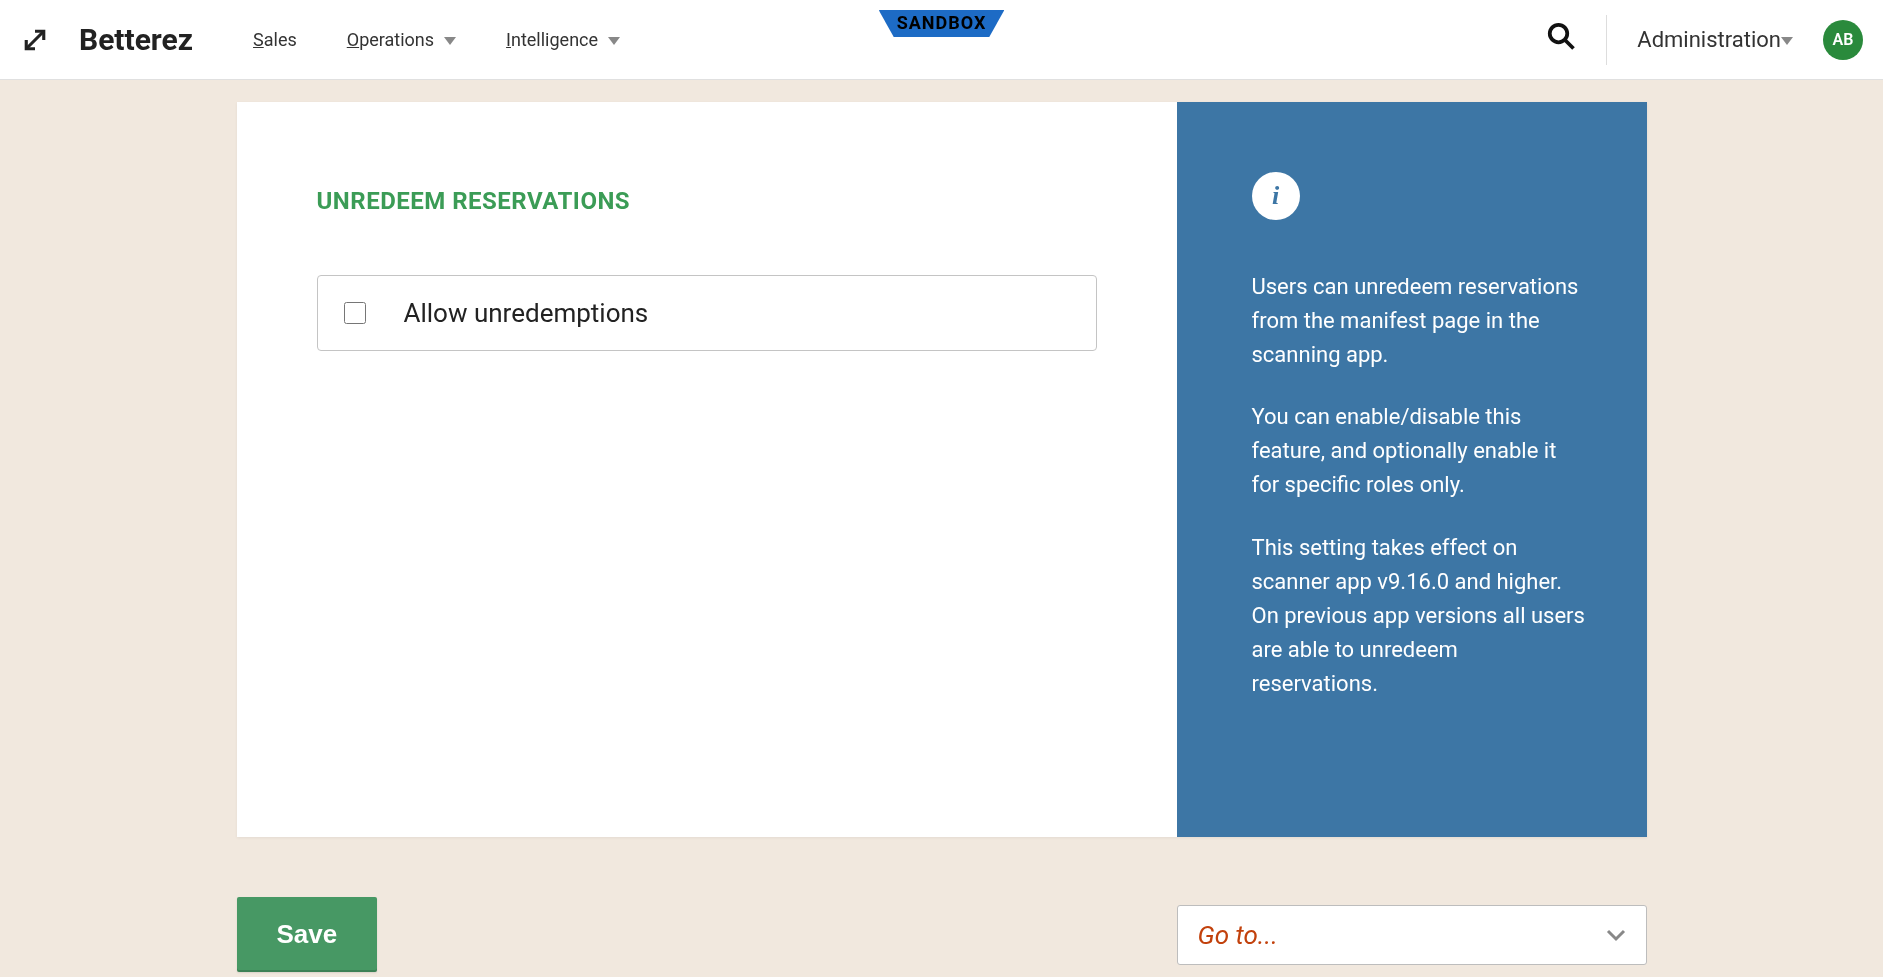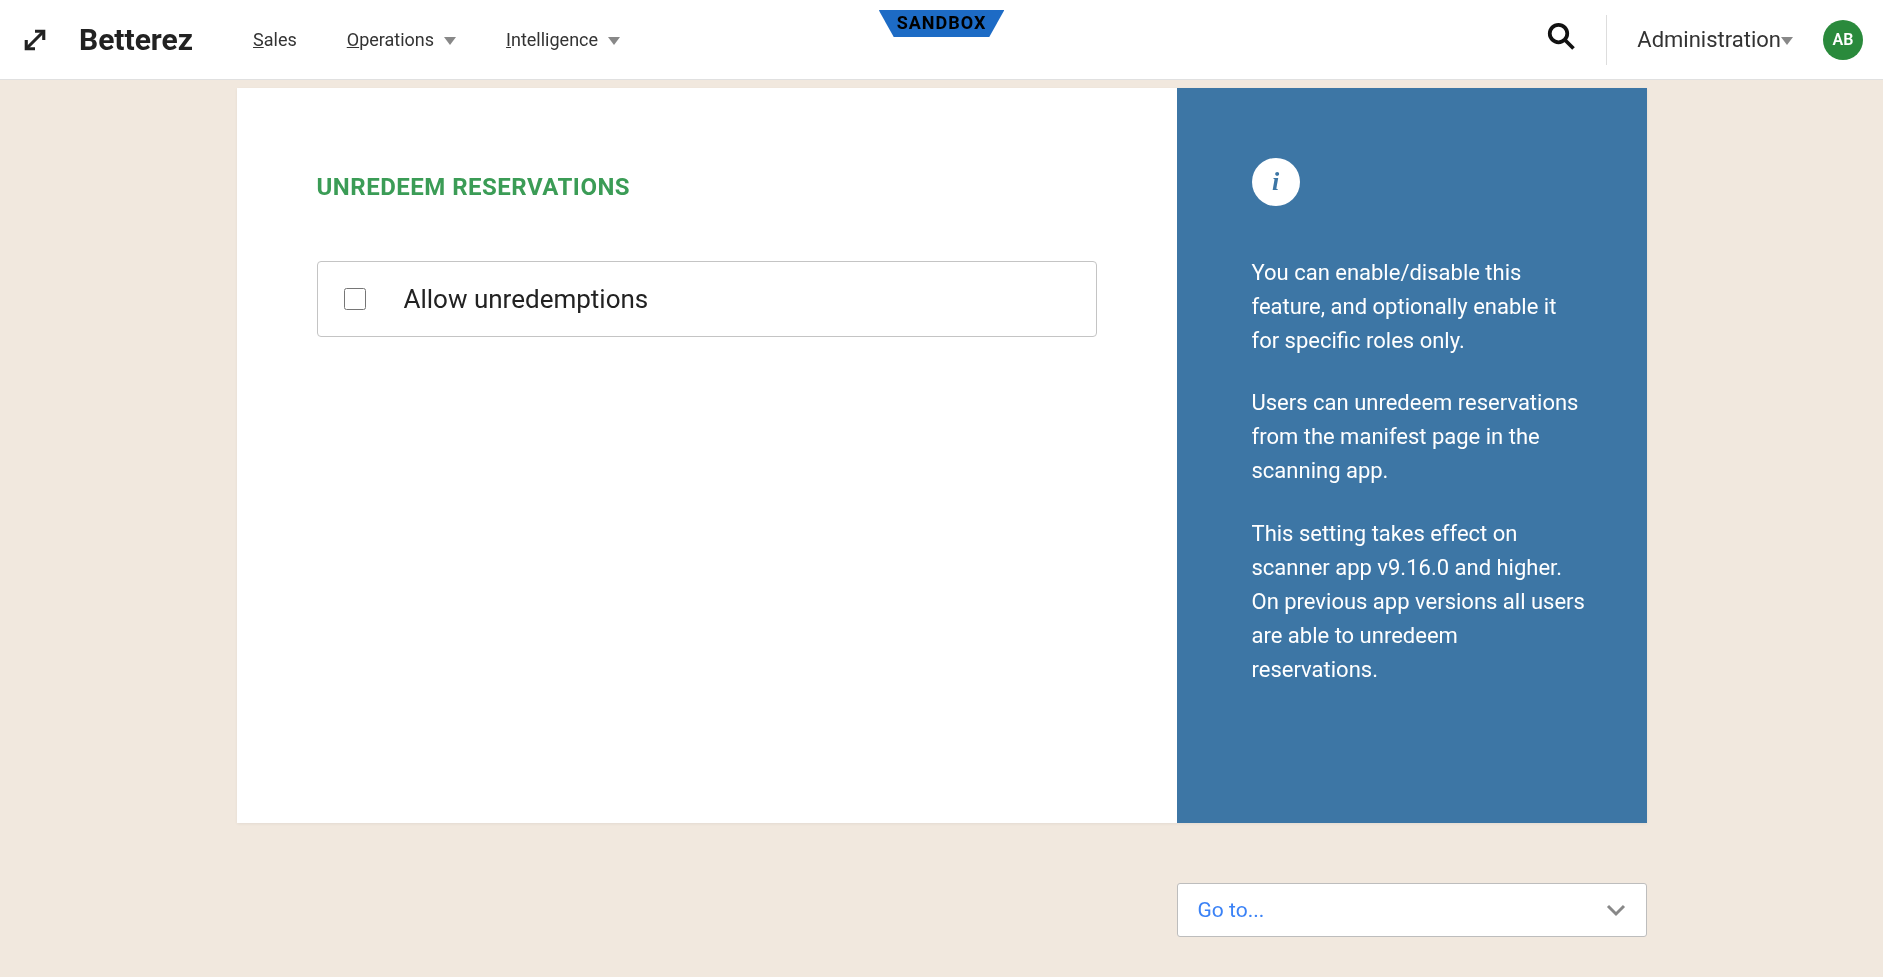--- a/index.html
+++ b/index.html
@@ -103,21 +103,21 @@
       display: flex;
       align-items: center;
       justify-content: center;
       font-size: 16px;
       font-weight: 600;
       cursor: pointer;
     }
     
     
     .content-wrap {
-      padding: 8px 0 0 0;
+      padding: 22px 0 0 0;
       display: flex;
       justify-content: center;
     }
     .content-inner {
       width: 1410px;
     }
     
     .card {
       background: #fff;
       display: flex;
@@ -204,26 +204,27 @@
       box-shadow: inset 0 -2px 0 rgba(0,0,0,0.15), 0 1px 2px rgba(0,0,0,0.1);
     }
     
     .goto-select {
       margin-left: auto;
       width: 470px;
       border: 1.5px solid #bdbdbd;
       border-radius: 3px;
       background: #fff;
       padding: 14px 20px;
-      font-size: 21px;
-      color: #3b82f6;
+      font-size: 26px;
+      color: #c2410c;
       display: flex;
       align-items: center;
       justify-content: space-between;
       cursor: pointer;
+      font-style: italic;
     }
     .select-chevron {
       color: #888;
       font-size: 20px;
     }
   </style>
 </head>
 <body>
 
 <div class="topbar">
@@ -279,28 +280,29 @@
           <input type="checkbox" class="checkbox-input" style="">
           <span class="checkbox-label">Allow unredemptions</span>
         </label>
       </div>
 
       <div class="card-aside">
         <div class="info-icon-circle">
             <span>i</span>
           </div>
         <div class="aside-text">
+          <p>Users can unredeem reservations from the manifest page in the scanning app.</p>
           <p>You can enable/disable this feature, and optionally enable it for specific roles only.</p>
-          <p>Users can unredeem reservations from the manifest page in the scanning app.</p>
           <p>This setting takes effect on scanner app v9.16.0 and higher. On previous app versions all users are able to unredeem reservations.</p>
         </div>
       </div>
     </div>
 
     <div class="bottom-bar">
+      <button class="save-btn">Save</button>
 
       <div class="goto-select">
         <span>Go to...</span>
         <span class="select-chevron">
           <svg width="20" height="14" viewBox="0 0 20 14" fill="none" stroke="#888" stroke-width="3">
             <path d="M2 3 L10 11 L18 3"></path>
           </svg>
         </span>
       </div>
     </div>

